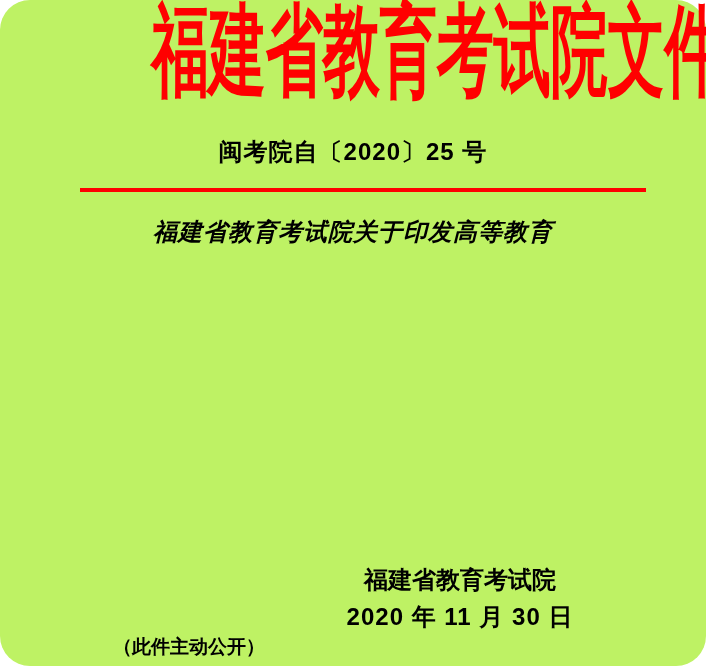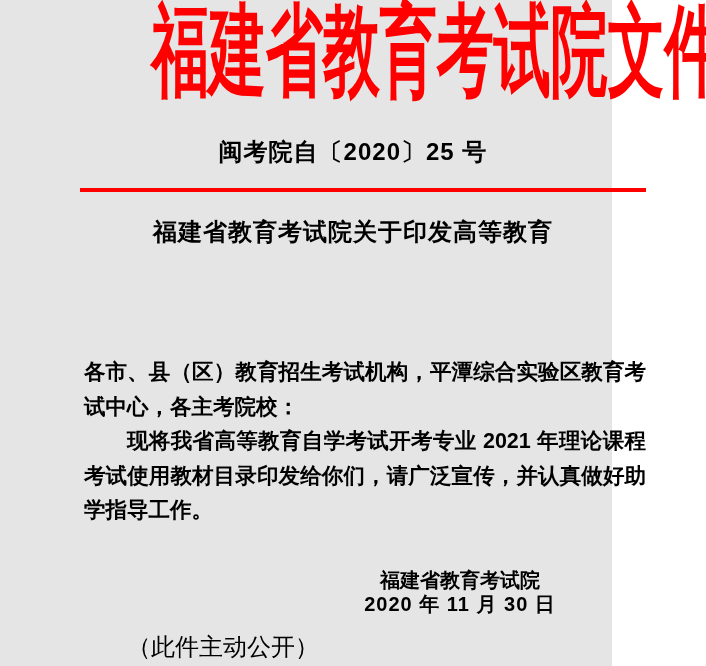--- a/index.html
+++ b/index.html
@@ -9,23 +9,24 @@
   }
   body {
     width: 706px;
     height: 666px;
     overflow: hidden;
     font-family: "Liberation Sans", "DejaVu Sans", sans-serif;
     color: #000000;
   }
   .page {
     position: relative;
-    width: 612px;
+    width: 706px;
     height: 666px;
-    background: #e5e5e5;
+    background: #bef264;
+    border-radius: 30px;
   }
   
   .red-head {
     position: absolute;
     top: 0;
     left: 0;
     width: 706px;
     text-align: center;
     color: #ff0000;
     font-family: "Liberation Serif", "DejaVu Serif", serif;
@@ -58,20 +59,21 @@
   .subject {
     position: absolute;
     top: 214px;
     left: 0;
     width: 706px;
     text-align: center;
     font-size: 24px;
     line-height: 36px;
     font-weight: bold;
     letter-spacing: 1px;
+    font-style: italic;
   }
   .body-text {
     position: absolute;
     top: 355px;
     left: 84px;
     width: 562px;
     font-size: 21.5px;
     line-height: 34.5px;
     font-weight: 600;
     text-align: justify;
@@ -81,60 +83,55 @@
   }
   .para-indent {
     text-indent: 43px;
   }
   .signature {
     position: absolute;
     top: 568px;
     left: 310px;
     width: 300px;
     text-align: center;
-    font-size: 20px;
+    font-size: 24px;
     font-weight: 600;
   }
   .sig-name {
     line-height: 24px;
   }
   .sig-date {
     line-height: 24px;
-    margin-top: 0;
+    margin-top: 13px;
     letter-spacing: 1px;
   }
   .footnote {
     position: absolute;
     top: 636px;
     left: 113px;
-    font-size: 24px;
+    font-size: 19px;
     line-height: 22px;
-    font-weight: 400;
-    margin-left: 14px;
+    font-weight: 700;
   }
 </style>
 </head>
 <body>
 
 <div class="page">
 
   <div class="red-head">福建省教育考试院文件</div>
 
   <div class="doc-number">闽考院自〔2020〕25 号</div>
 
   <div class="red-rule"></div>
 
   <div class="subject">
     <div>福建省教育考试院关于印发高等教育</div>
   </div>
 
-  <div class="body-text">
-    <p class="salutation">各市、县（区）教育招生考试机构，平潭综合实验区教育考试中心，各主考院校：</p>
-    <p class="para-indent">现将我省高等教育自学考试开考专业 2021 年理论课程考试使用教材目录印发给你们，请广泛宣传，并认真做好助学指导工作。</p>
-  </div>
 
   <div class="signature">
     <div class="sig-name">福建省教育考试院</div>
     <div class="sig-date">2020 年 11 月 30 日</div>
   </div>
 
   <div class="footnote">（此件主动公开）</div>
 
 </div>
 

